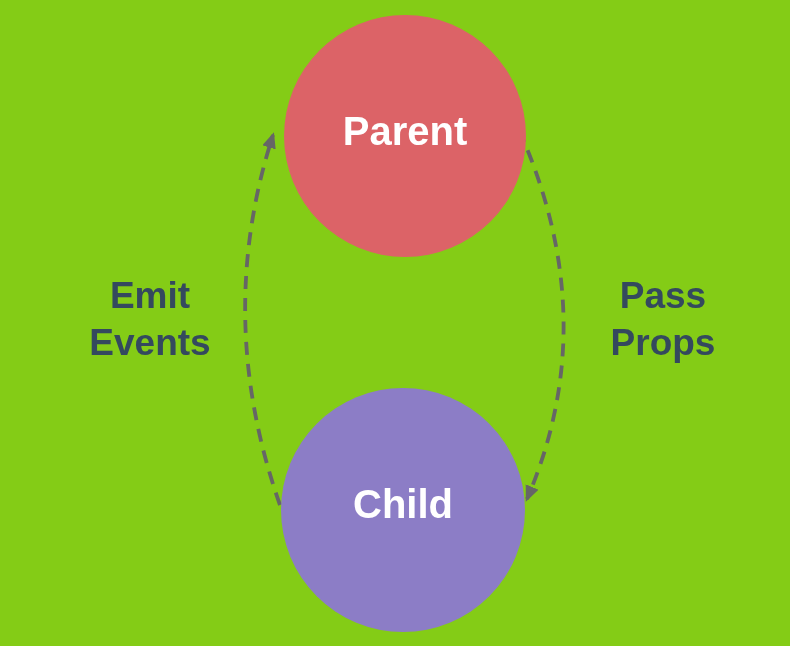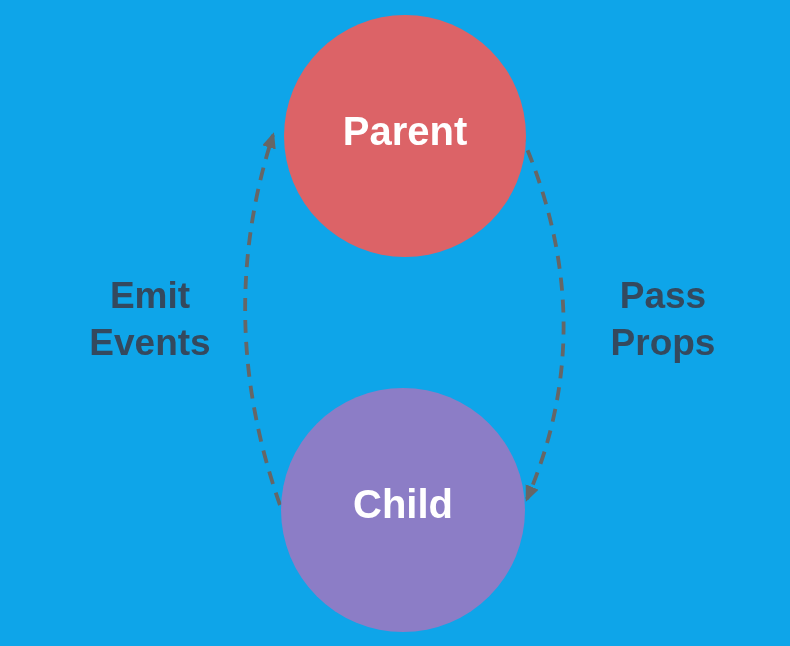--- a/index.html
+++ b/index.html
@@ -4,21 +4,21 @@
 <style>
   html, body {
     margin: 0;
     padding: 0;
     background: #ffffff;
   }
   .stage {
     position: relative;
     width: 790px;
     height: 646px;
-    background: #0ea5e9;
+    background: #84cc16;
     overflow: hidden;
     font-family: "Liberation Sans", sans-serif;
   }
   svg.diagram {
     position: absolute;
     inset: 0;
     width: 790px;
     height: 646px;
     display: block;
   }

